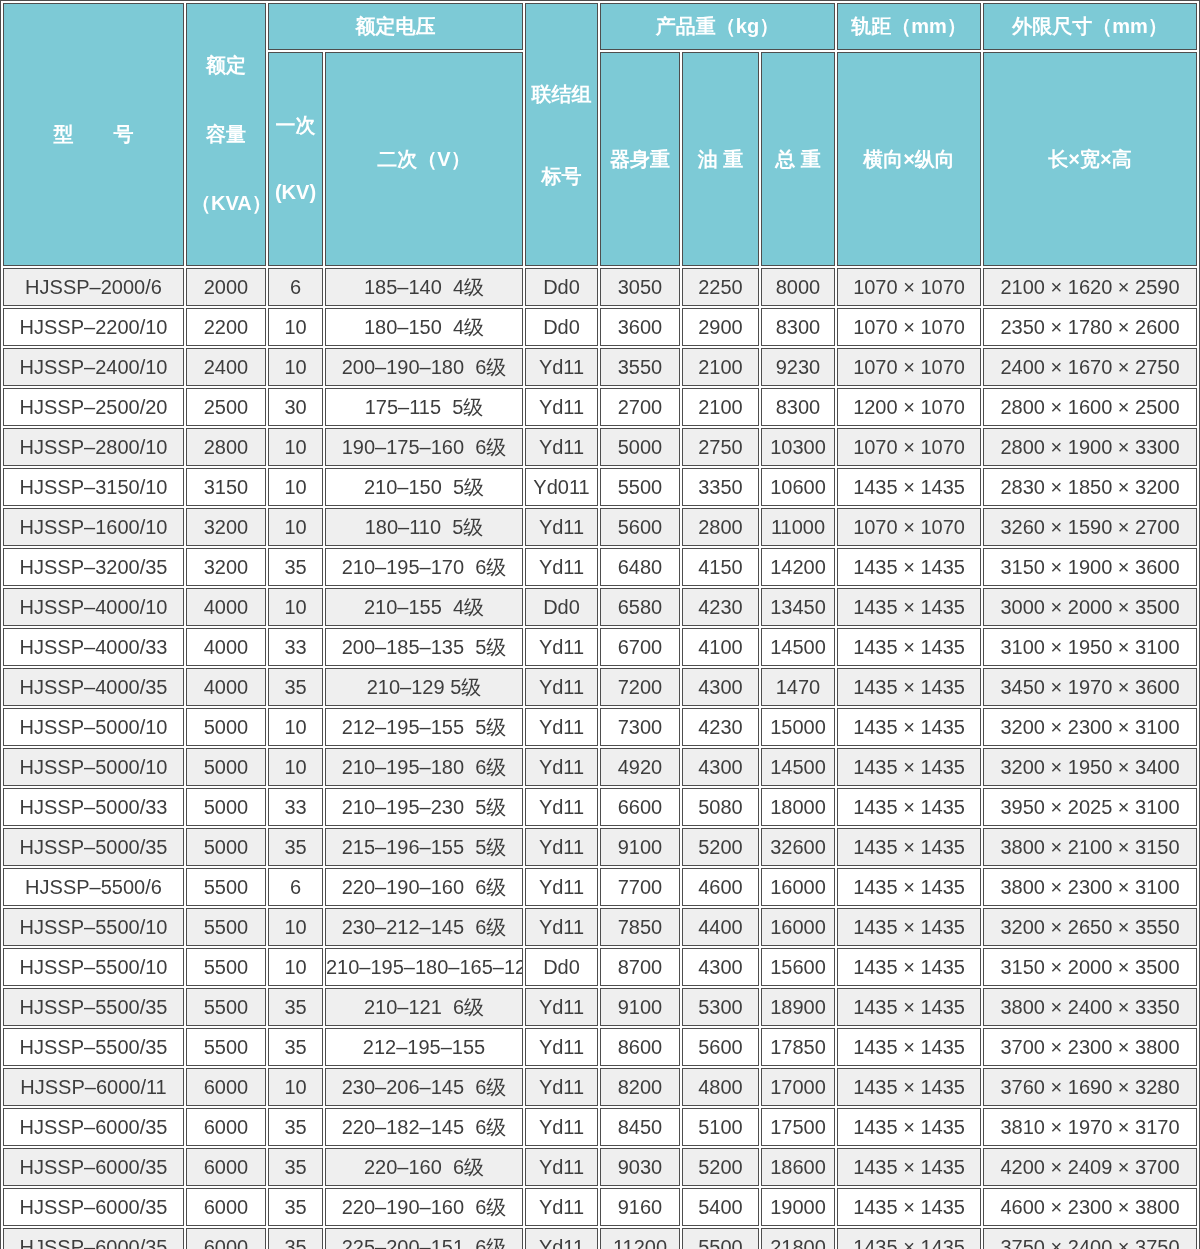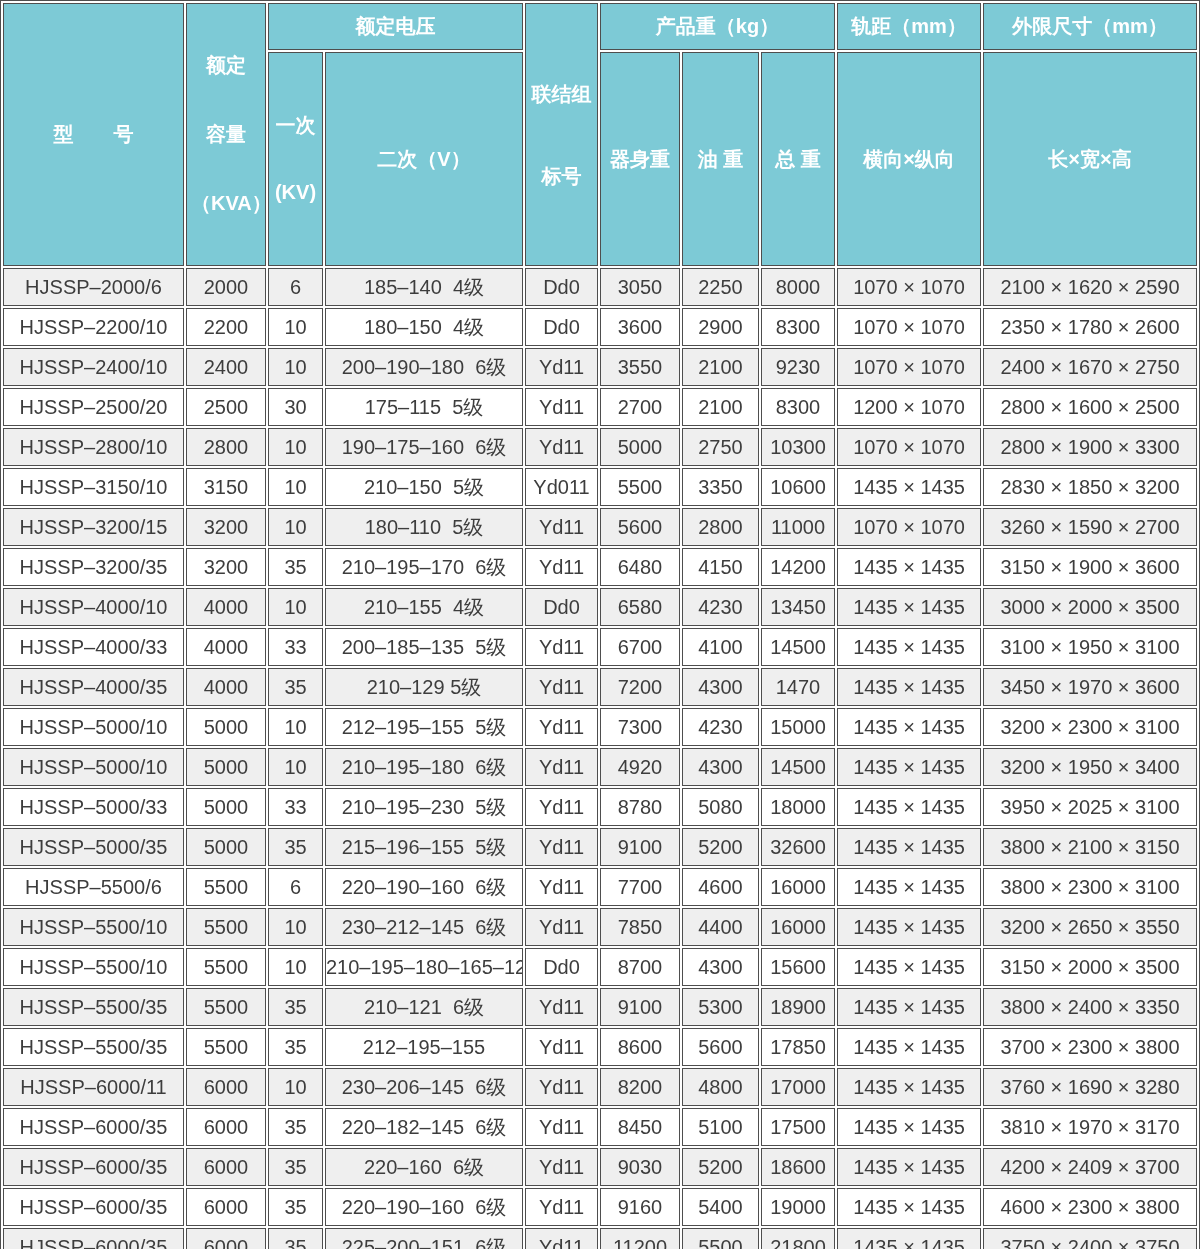--- a/index.html
+++ b/index.html
@@ -163,21 +163,21 @@
         <td>10</td>
         <td>210–150  5级</td>
         <td>Yd011</td>
         <td>5500</td>
         <td>3350</td>
         <td>10600</td>
         <td>1435 × 1435</td>
         <td>2830 × 1850 × 3200</td>
       </tr>
       <tr class="row-odd">
-        <td>HJSSP–3200/15</td>
+        <td>HJSSP–1600/10</td>
         <td>3200</td>
         <td>10</td>
         <td>180–110  5级</td>
         <td>Yd11</td>
         <td>5600</td>
         <td>2800</td>
         <td>11000</td>
         <td>1070 × 1070</td>
         <td>3260 × 1590 × 2700</td>
       </tr>
@@ -252,21 +252,21 @@
         <td>14500</td>
         <td>1435 × 1435</td>
         <td>3200 × 1950 × 3400</td>
       </tr>
       <tr class="row-even">
         <td>HJSSP–5000/33</td>
         <td>5000</td>
         <td>33</td>
         <td>210–195–230  5级</td>
         <td>Yd11</td>
-        <td>8780</td>
+        <td>6600</td>
         <td>5080</td>
         <td>18000</td>
         <td>1435 × 1435</td>
         <td>3950 × 2025 × 3100</td>
       </tr>
       <tr class="row-odd">
         <td>HJSSP–5000/35</td>
         <td>5000</td>
         <td>35</td>
         <td>215–196–155  5级</td>

